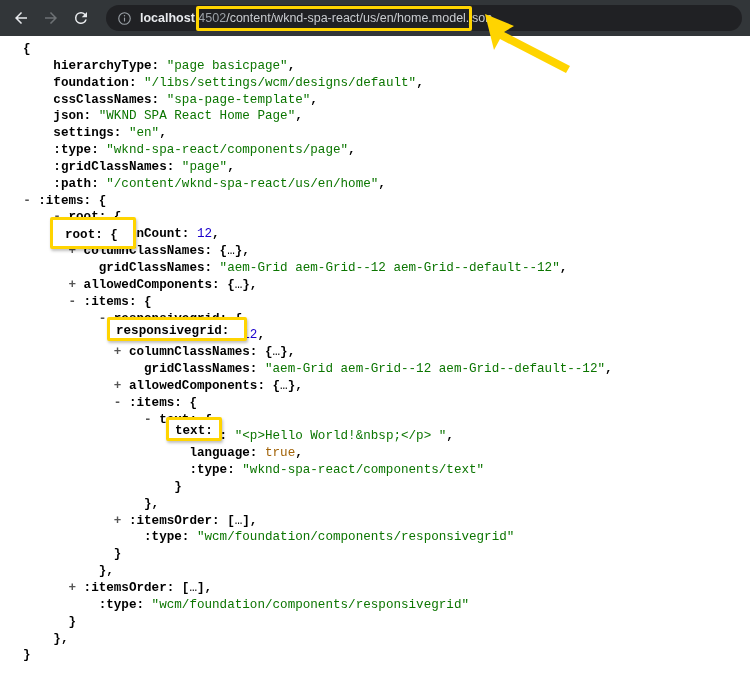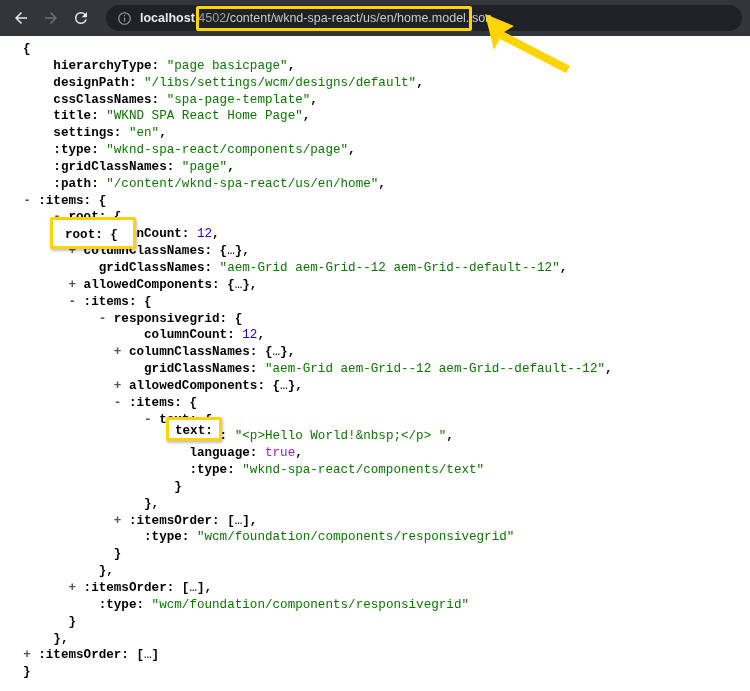--- a/index.html
+++ b/index.html
@@ -110,21 +110,21 @@
   .tog {
     display: inline-block;
     width: 1ch;
     color: #555555;
     font-weight: bold;
   }
   .key { color: #000000; font-weight: bold; }
   .punc { color: #000000; font-weight: bold; }
   .str { color: #0b7500; font-weight: normal; }
   .num { color: #1a01cc; font-weight: normal; }
-  .bool { color: #a21caf; font-weight: normal; }
+  .bool { color: #a16207; font-weight: normal; }
   .ellip { color: #000000; font-weight: normal; }
 
   
   .hl-box {
     position: absolute;
     border: 3px solid #ffd400;
     border-radius: 2px;
     background: rgba(255, 255, 255, 0.0);
     z-index: 5;
     pointer-events: none;
@@ -190,23 +190,23 @@
   </div>
 
   <svg class="anno-arrow" viewBox="0 0 120 70">
     <path d="M15 10 L44 22 L34 28 L100 62 L96 69 L30 35 L24 46 Z" fill="#ffd400"></path>
   </svg>
 
   <div class="json-viewer">
     <div id="json-lines">
         <div class="jline"><span></span><span class="tog"> </span><span> </span><span class="punc">{</span></div>
         <div class="jline"><span>    </span><span class="tog"> </span><span> </span><span class="key">hierarchyType: </span><span class="str">"page basicpage"</span><span class="punc">,</span></div>
-        <div class="jline"><span>    </span><span class="tog"> </span><span> </span><span class="key">designPath: </span><span class="str">"/libs/settings/wcm/designs/default"</span><span class="punc">,</span></div>
+        <div class="jline"><span>    </span><span class="tog"> </span><span> </span><span class="key">foundation: </span><span class="str">"/libs/settings/wcm/designs/default"</span><span class="punc">,</span></div>
         <div class="jline"><span>    </span><span class="tog"> </span><span> </span><span class="key">cssClassNames: </span><span class="str">"spa-page-template"</span><span class="punc">,</span></div>
-        <div class="jline"><span>    </span><span class="tog"> </span><span> </span><span class="key">title: </span><span class="str">"WKND SPA React Home Page"</span><span class="punc">,</span></div>
+        <div class="jline"><span>    </span><span class="tog"> </span><span> </span><span class="key">json: </span><span class="str">"WKND SPA React Home Page"</span><span class="punc">,</span></div>
         <div class="jline"><span>    </span><span class="tog"> </span><span> </span><span class="key">settings: </span><span class="str">"en"</span><span class="punc">,</span></div>
         <div class="jline"><span>    </span><span class="tog"> </span><span> </span><span class="key">:type: </span><span class="str">"wknd-spa-react/components/page"</span><span class="punc">,</span></div>
         <div class="jline"><span>    </span><span class="tog"> </span><span> </span><span class="key">:gridClassNames: </span><span class="str">"page"</span><span class="punc">,</span></div>
         <div class="jline"><span>    </span><span class="tog"> </span><span> </span><span class="key">:path: </span><span class="str">"/content/wknd-spa-react/us/en/home"</span><span class="punc">,</span></div>
         <div class="jline"><span>  </span><span class="tog">-</span><span> </span><span class="key">:items: {</span></div>
         <div class="jline"><span>      </span><span class="tog">-</span><span> </span><span class="key">root: {</span></div>
         <div class="jline"><span>          </span><span class="tog"> </span><span> </span><span class="key">columnCount: </span><span class="num">12</span><span class="punc">,</span></div>
         <div class="jline"><span>        </span><span class="tog">+</span><span> </span><span class="key">columnClassNames: {</span><span class="ellip">…</span><span class="key">},</span></div>
         <div class="jline"><span>          </span><span class="tog"> </span><span> </span><span class="key">gridClassNames: </span><span class="str">"aem-Grid aem-Grid--12 aem-Grid--default--12"</span><span class="punc">,</span></div>
         <div class="jline"><span>        </span><span class="tog">+</span><span> </span><span class="key">allowedComponents: {</span><span class="ellip">…</span><span class="key">},</span></div>
@@ -224,25 +224,27 @@
         <div class="jline"><span>                    </span><span class="tog"> </span><span> </span><span class="punc">}</span></div>
         <div class="jline"><span>                </span><span class="tog"> </span><span> </span><span class="punc">},</span></div>
         <div class="jline"><span>              </span><span class="tog">+</span><span> </span><span class="key">:itemsOrder: [</span><span class="ellip">…</span><span class="key">],</span></div>
         <div class="jline"><span>                </span><span class="tog"> </span><span> </span><span class="key">:type: </span><span class="str">"wcm/foundation/components/responsivegrid"</span></div>
         <div class="jline"><span>            </span><span class="tog"> </span><span> </span><span class="punc">}</span></div>
         <div class="jline"><span>          </span><span class="tog"> </span><span> </span><span class="punc">},</span></div>
         <div class="jline"><span>        </span><span class="tog">+</span><span> </span><span class="key">:itemsOrder: [</span><span class="ellip">…</span><span class="key">],</span></div>
         <div class="jline"><span>          </span><span class="tog"> </span><span> </span><span class="key">:type: </span><span class="str">"wcm/foundation/components/responsivegrid"</span></div>
         <div class="jline"><span>      </span><span class="tog"> </span><span> </span><span class="punc">}</span></div>
         <div class="jline"><span>    </span><span class="tog"> </span><span> </span><span class="punc">},</span></div>
-        <div class="jline"><span>  </span><span class="tog">+</span><span> </span><span class="key">:itemsOrder: [</span><span class="ellip">…</span><span class="key">]</span></div>
         <div class="jline"><span></span><span class="tog"> </span><span> </span><span class="punc">}</span></div>
       </div>
   </div>
 
   <div class="hl-box hl-root">
     <span class="hl-label">root: {</span>
   </div>
+  <div class="hl-box hl-respgrid">
+    <span class="hl-label">responsivegrid:</span>
+  </div>
   <div class="hl-box hl-text">
     <span class="hl-label">text:</span>
   </div>
 
 </div>
 
 </body></html>

